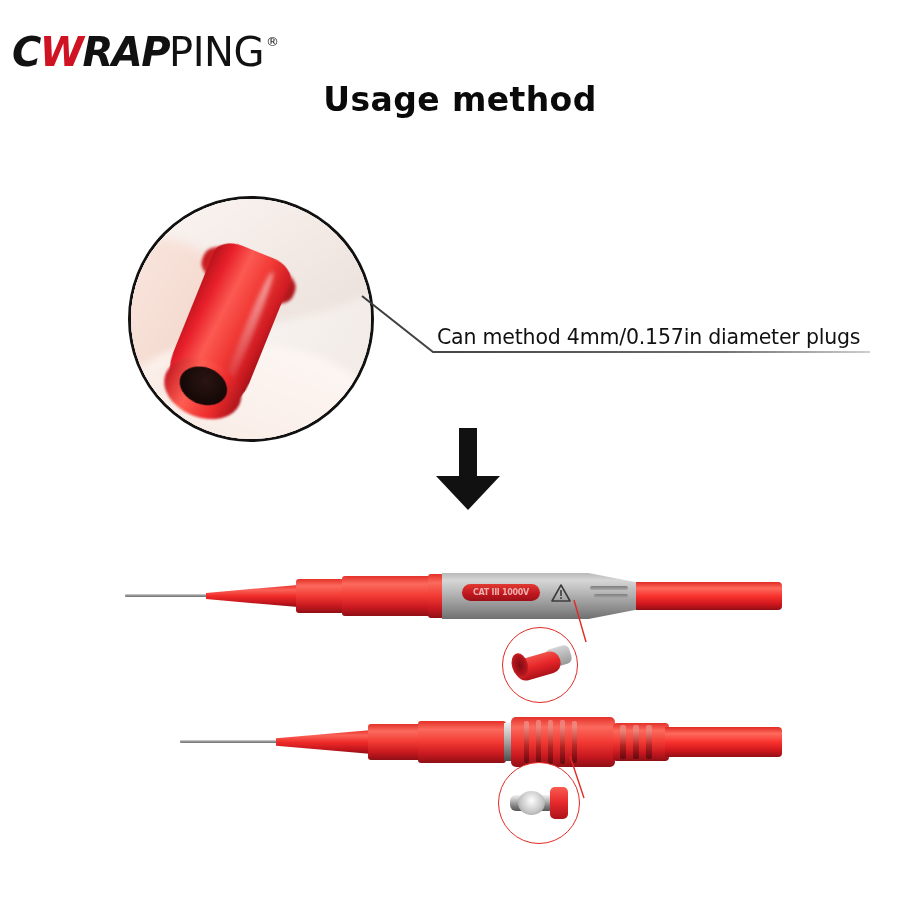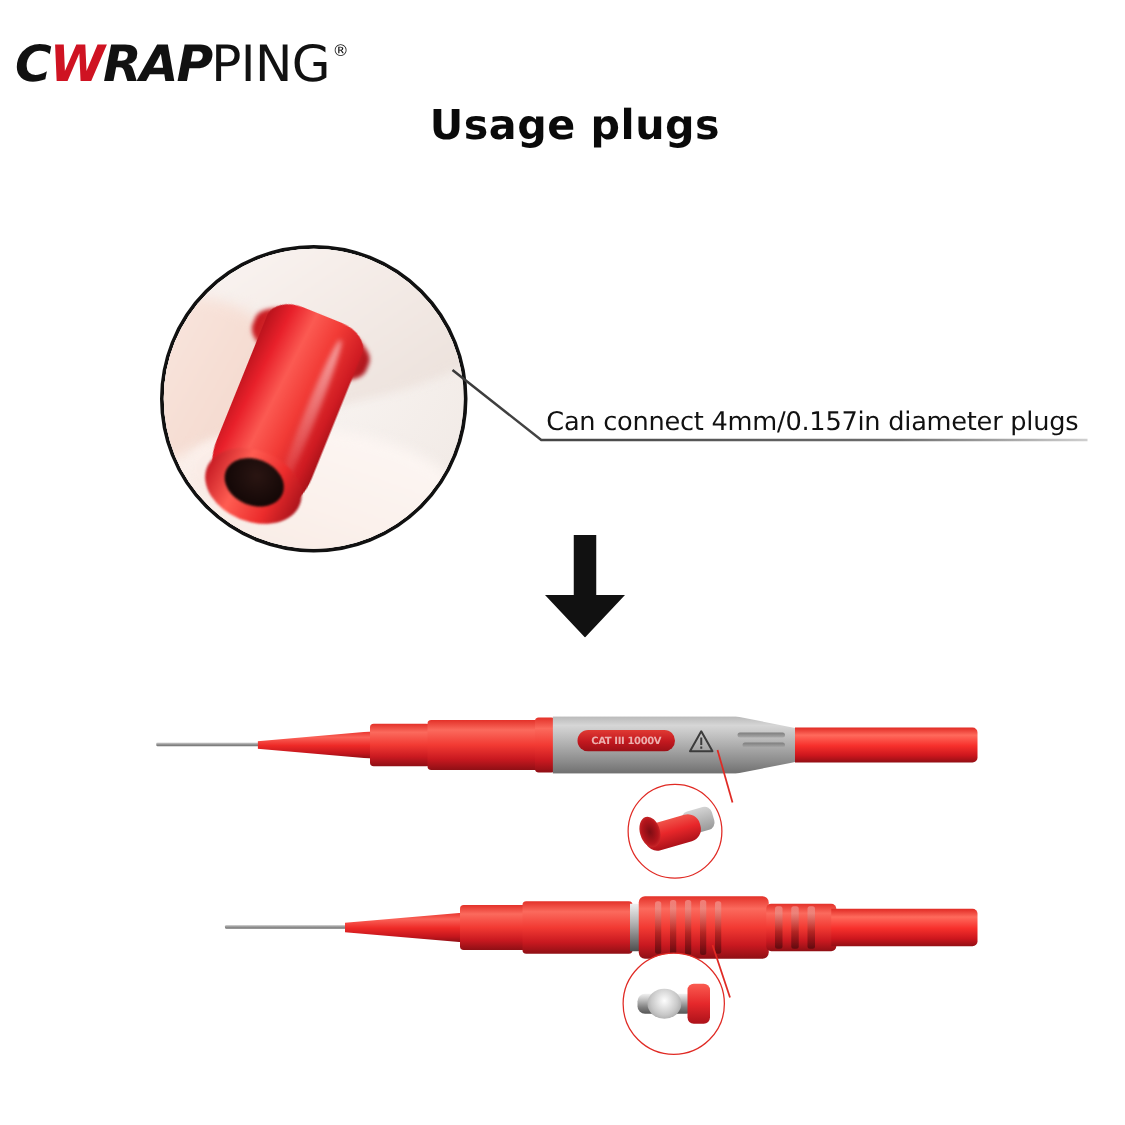--- a/index.html
+++ b/index.html
@@ -317,21 +317,21 @@
   .leader-line { position: absolute; overflow: visible; }
 </style>
 </head>
 <body>
 
 <div id="brand-logo">
   <div class="logo-text"><span class="logo-seg-a">C</span><span class="logo-seg-w">W</span><span class="logo-seg-b">RAP</span><span class="logo-seg-c">PING</span></div>
   <div class="logo-reg">®</div>
 </div>
 
-<div id="page-title">Usage plugs</div>
+<div id="page-title">Usage method</div>
 
 <div id="photo-circle">
   <div class="photo-inner">
     <div class="ph-bg"></div>
     <div class="ph-finger-top"></div>
     <div class="ph-finger-left"></div>
     <div class="ph-finger-bottom"></div>
     <div class="ph-nail"></div>
     <div class="ph-plug">
       <div class="ph-plug-shoulder"></div>
@@ -346,21 +346,21 @@
 <svg id="callout-leader" viewBox="0 0 530 80">
   <defs>
     <linearGradient id="fadeLine" x1="0" y1="0" x2="1" y2="0">
       <stop offset="0%" stop-color="#3a3a3a"></stop>
       <stop offset="70%" stop-color="#6e6e6e"></stop>
       <stop offset="100%" stop-color="#cfcfcf"></stop>
     </linearGradient>
   </defs>
   <polyline points="12,6 83,62 520,62" fill="none" stroke="url(#fadeLine)" stroke-width="2"></polyline>
 </svg>
-<div id="callout-text">Can connect 4mm/0.157in diameter plugs</div>
+<div id="callout-text">Can method 4mm/0.157in diameter plugs</div>
 
 <svg id="down-arrow" viewBox="0 0 80 82">
   <polygon points="31,0 49,0 49,48 72,48 40,82 8,48 31,48" fill="#111111"></polygon>
 </svg>
 
 <div class="probe" id="probe-top">
   <div class="needle" style="left:5px; top:42px; width:84px;"></div>
   <div class="cone" style="left:86px; top:33px; width:92px; height:22px;
               clip-path: polygon(0 36%, 100% 0, 100% 100%, 0 64%);"></div>
   <div class="barrel" style="left:176px; top:27px; width:48px; height:34px; border-radius:3px;"></div>

